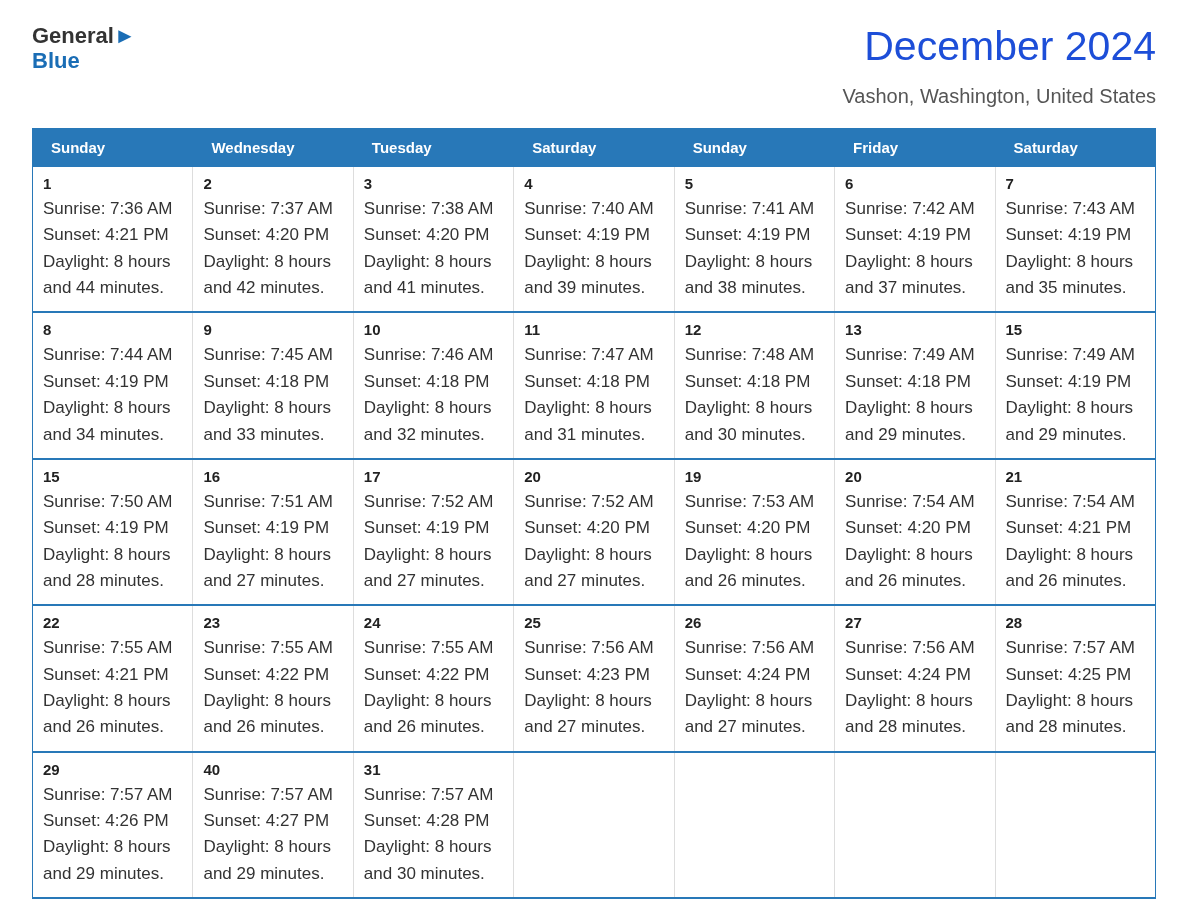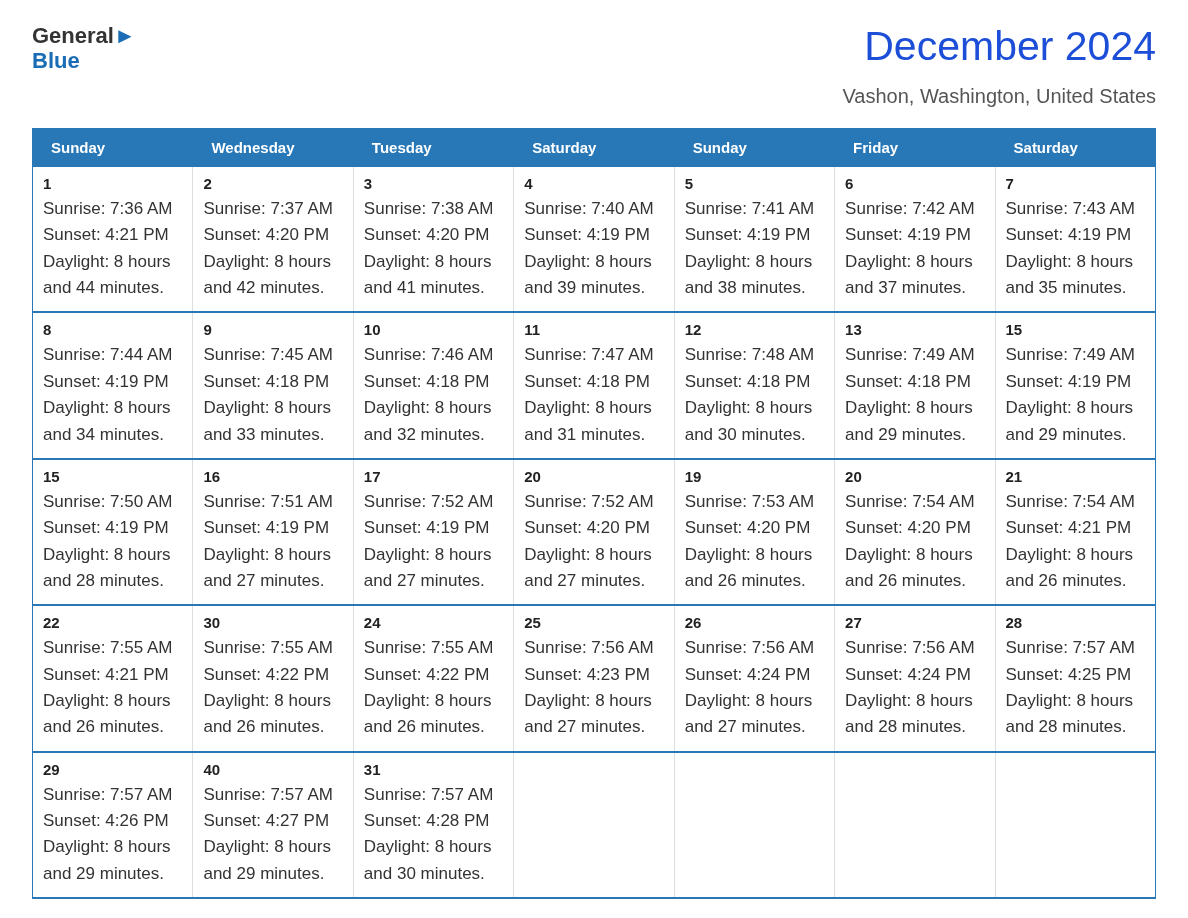--- a/index.html
+++ b/index.html
@@ -218,21 +218,21 @@
           <span class="day-num">21</span>
 <div class="day-info">Sunrise: 7:54 AM<br>Sunset: 4:21 PM<br>Daylight: 8 hours and 26 minutes.</div>
         </td>
       </tr>
       <tr>
         <td>
           <span class="day-num">22</span>
 <div class="day-info">Sunrise: 7:55 AM<br>Sunset: 4:21 PM<br>Daylight: 8 hours and 26 minutes.</div>
         </td>
         <td>
-          <span class="day-num">30</span>
+          <span class="day-num">23</span>
 <div class="day-info">Sunrise: 7:55 AM<br>Sunset: 4:22 PM<br>Daylight: 8 hours and 26 minutes.</div>
         </td>
         <td>
           <span class="day-num">24</span>
 <div class="day-info">Sunrise: 7:55 AM<br>Sunset: 4:22 PM<br>Daylight: 8 hours and 26 minutes.</div>
         </td>
         <td>
           <span class="day-num">25</span>
 <div class="day-info">Sunrise: 7:56 AM<br>Sunset: 4:23 PM<br>Daylight: 8 hours and 27 minutes.</div>
         </td>

